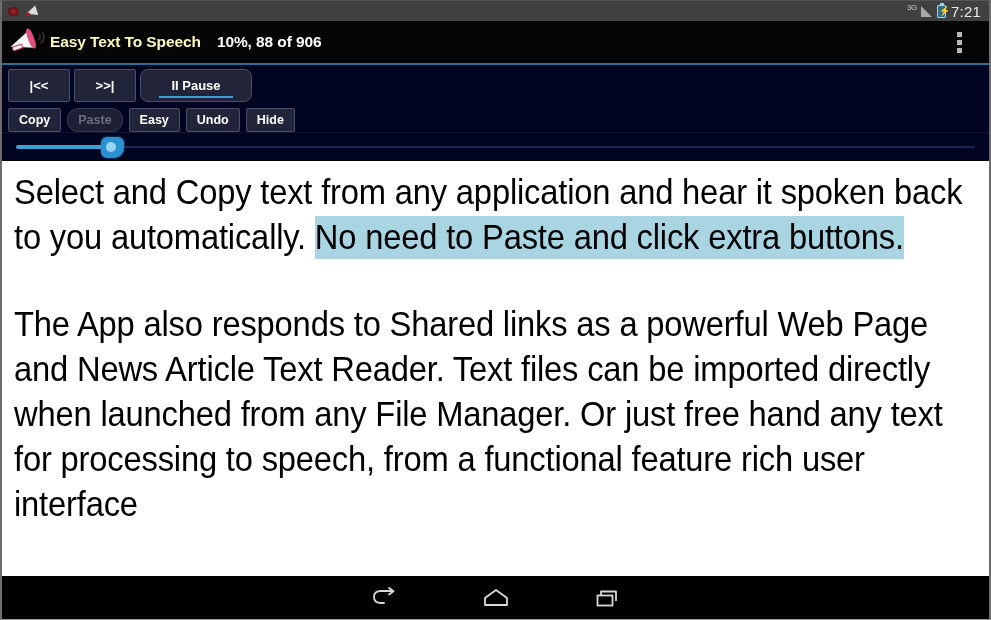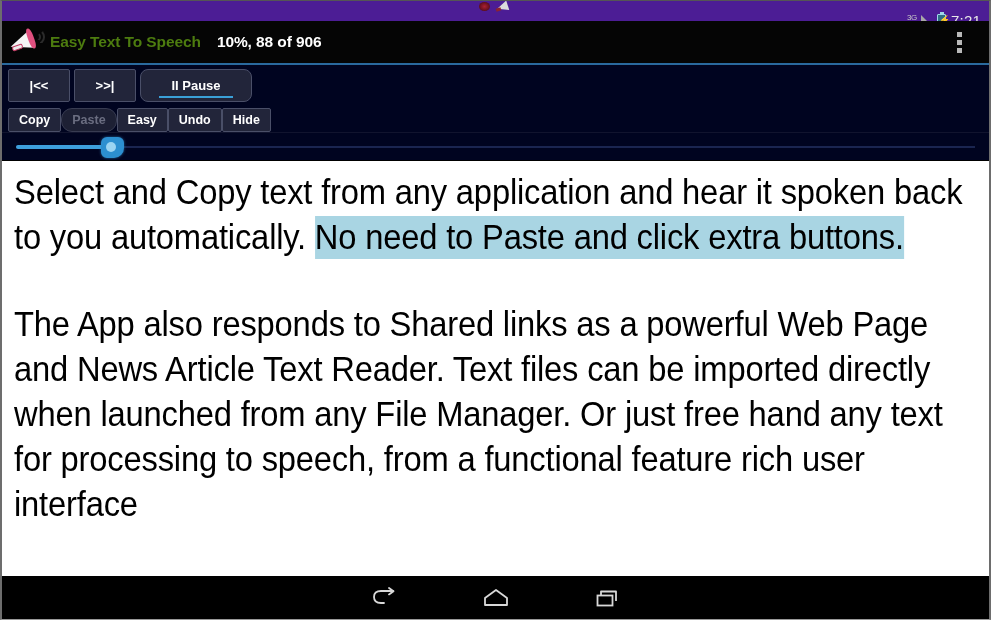--- a/index.html
+++ b/index.html
@@ -22,25 +22,24 @@
     border-right: 2px solid #6d6d6d;
     border-top: 1px solid #555;
     border-bottom: 1px solid #9a9a9a;
   }
 
   
   #statusbar {
     position: absolute;
     left: 0; top: 0;
     width: 100%; height: 20px;
-    background: #4c1d95;
+    background: #404040;
     display: flex;
     align-items: center;
     padding: 0 8px 0 6px;
-    flex-direction: column;
   }
   .sb-left { display: flex; align-items: center; gap: 6px; }
   .sb-right { margin-left: auto; display: flex; align-items: center; gap: 5px; }
 
   .notif-dot {
     width: 11px; height: 9px;
     background: radial-gradient(ellipse at 50% 50%, #b0202c 0%, #6b1018 60%, #2a060a 100%);
     border-radius: 50%;
     opacity: .95;
   }
@@ -161,21 +160,21 @@
     position: absolute;
     right: 5px; top: 6px;
     width: 6px; height: 10px;
     border: 2px solid #2b2b2b;
     border-left-color: transparent;
     border-top-color: transparent;
     border-bottom-color: transparent;
     border-radius: 0 10px 10px 0;
   }
   #app-title {
-    color: #4d7c0f;
+    color: #fef9c3;
     font-size: 15.5px;
     font-weight: bold;
     letter-spacing: -0.1px;
   }
   #app-progress {
     color: #ffffff;
     font-size: 15.5px;
     font-weight: bold;
     margin-left: 16px;
     letter-spacing: -0.1px;
@@ -231,20 +230,21 @@
   .tbtn .underline {
     position: absolute;
     left: 18px; right: 18px;
     bottom: 3px;
     height: 2px;
     background: #3aa0d8;
   }
 
   .row-edit {
     display: flex;
+    gap: 6px;
     padding-left: 4px;
     margin-top: 6px;
   }
   .ebtn {
     background: #22253a;
     border: 1px solid #4a4f68;
     border-radius: 2px;
     color: #ffffff;
     font-size: 12.5px;
     font-weight: bold;

